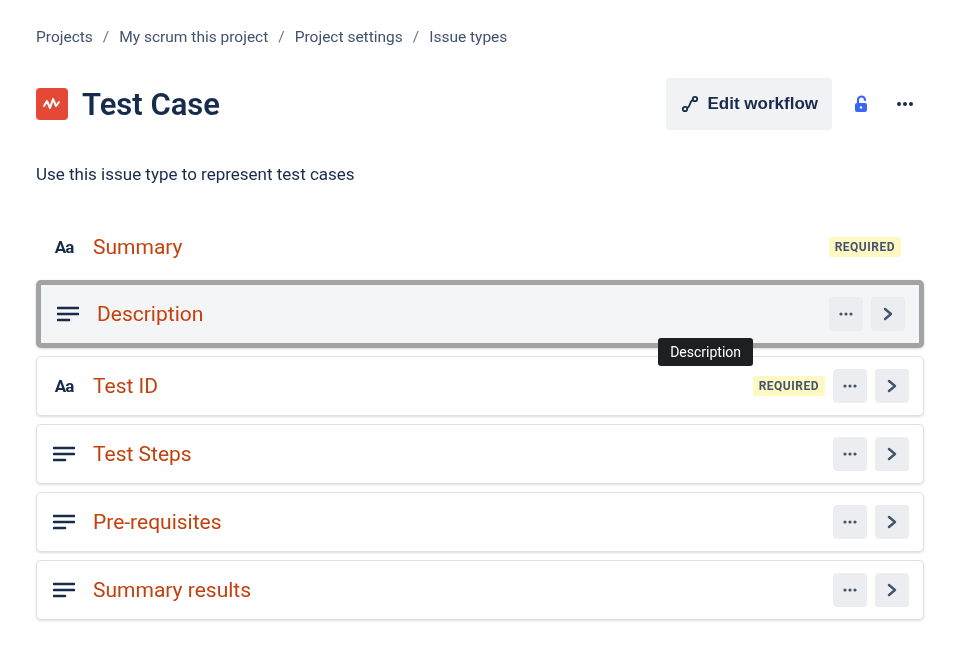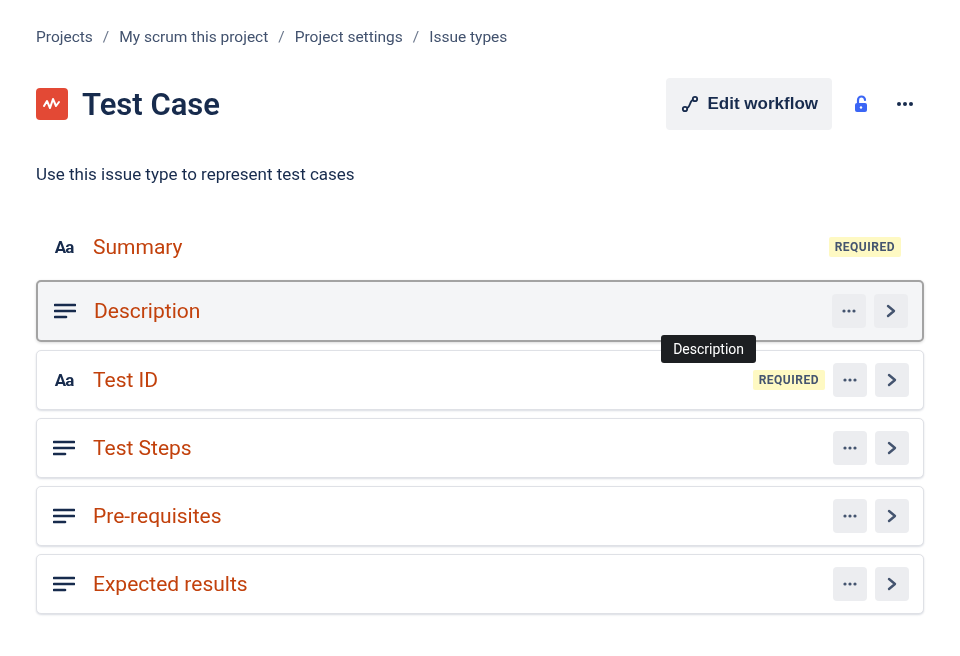--- a/index.html
+++ b/index.html
@@ -85,21 +85,21 @@
     background: #fff;
     padding: 12px 14px;
     margin-bottom: 8px;
     position: relative;
   }
   .field-row.first {
     border: 1px solid transparent;
   }
   .field-row.selected {
     background: #F4F5F7;
-    border: 2px solid #a3a3a3;
+    border: 5px solid #a3a3a3;
     box-shadow: 0 1px 3px rgba(0,0,0,0.15);
   }
   .field-row.with-shadow {
     box-shadow: 0 1px 2px rgba(9,30,66,0.15);
   }
   .field-icon {
     width: 26px;
     display: flex;
     justify-content: center;
     color: #172B4D;
@@ -322,21 +322,21 @@
       </div>
     </div>
     <div class="field-row with-shadow">
       <div class="field-icon">
         <svg width="22" height="18" viewBox="0 0 22 18">
           <line x1="1" y1="3" x2="21" y2="3" stroke="#172B4D" stroke-width="2.6" stroke-linecap="round"></line>
           <line x1="1" y1="9" x2="21" y2="9" stroke="#172B4D" stroke-width="2.6" stroke-linecap="round"></line>
           <line x1="1" y1="15" x2="12" y2="15" stroke="#172B4D" stroke-width="2.6" stroke-linecap="round"></line>
         </svg>
       </div>
-      <div class="field-name">Expected results</div>
+      <div class="field-name">Summary results</div>
       <div class="row-actions">
         <div class="action-btn">
           <span>
             <svg width="20" height="20" viewBox="0 0 20 20">
               <circle cx="5" cy="10" r="1.6" fill="#44546F"></circle>
               <circle cx="10" cy="10" r="1.6" fill="#44546F"></circle>
               <circle cx="15" cy="10" r="1.6" fill="#44546F"></circle>
             </svg>
           </span>
         </div>

